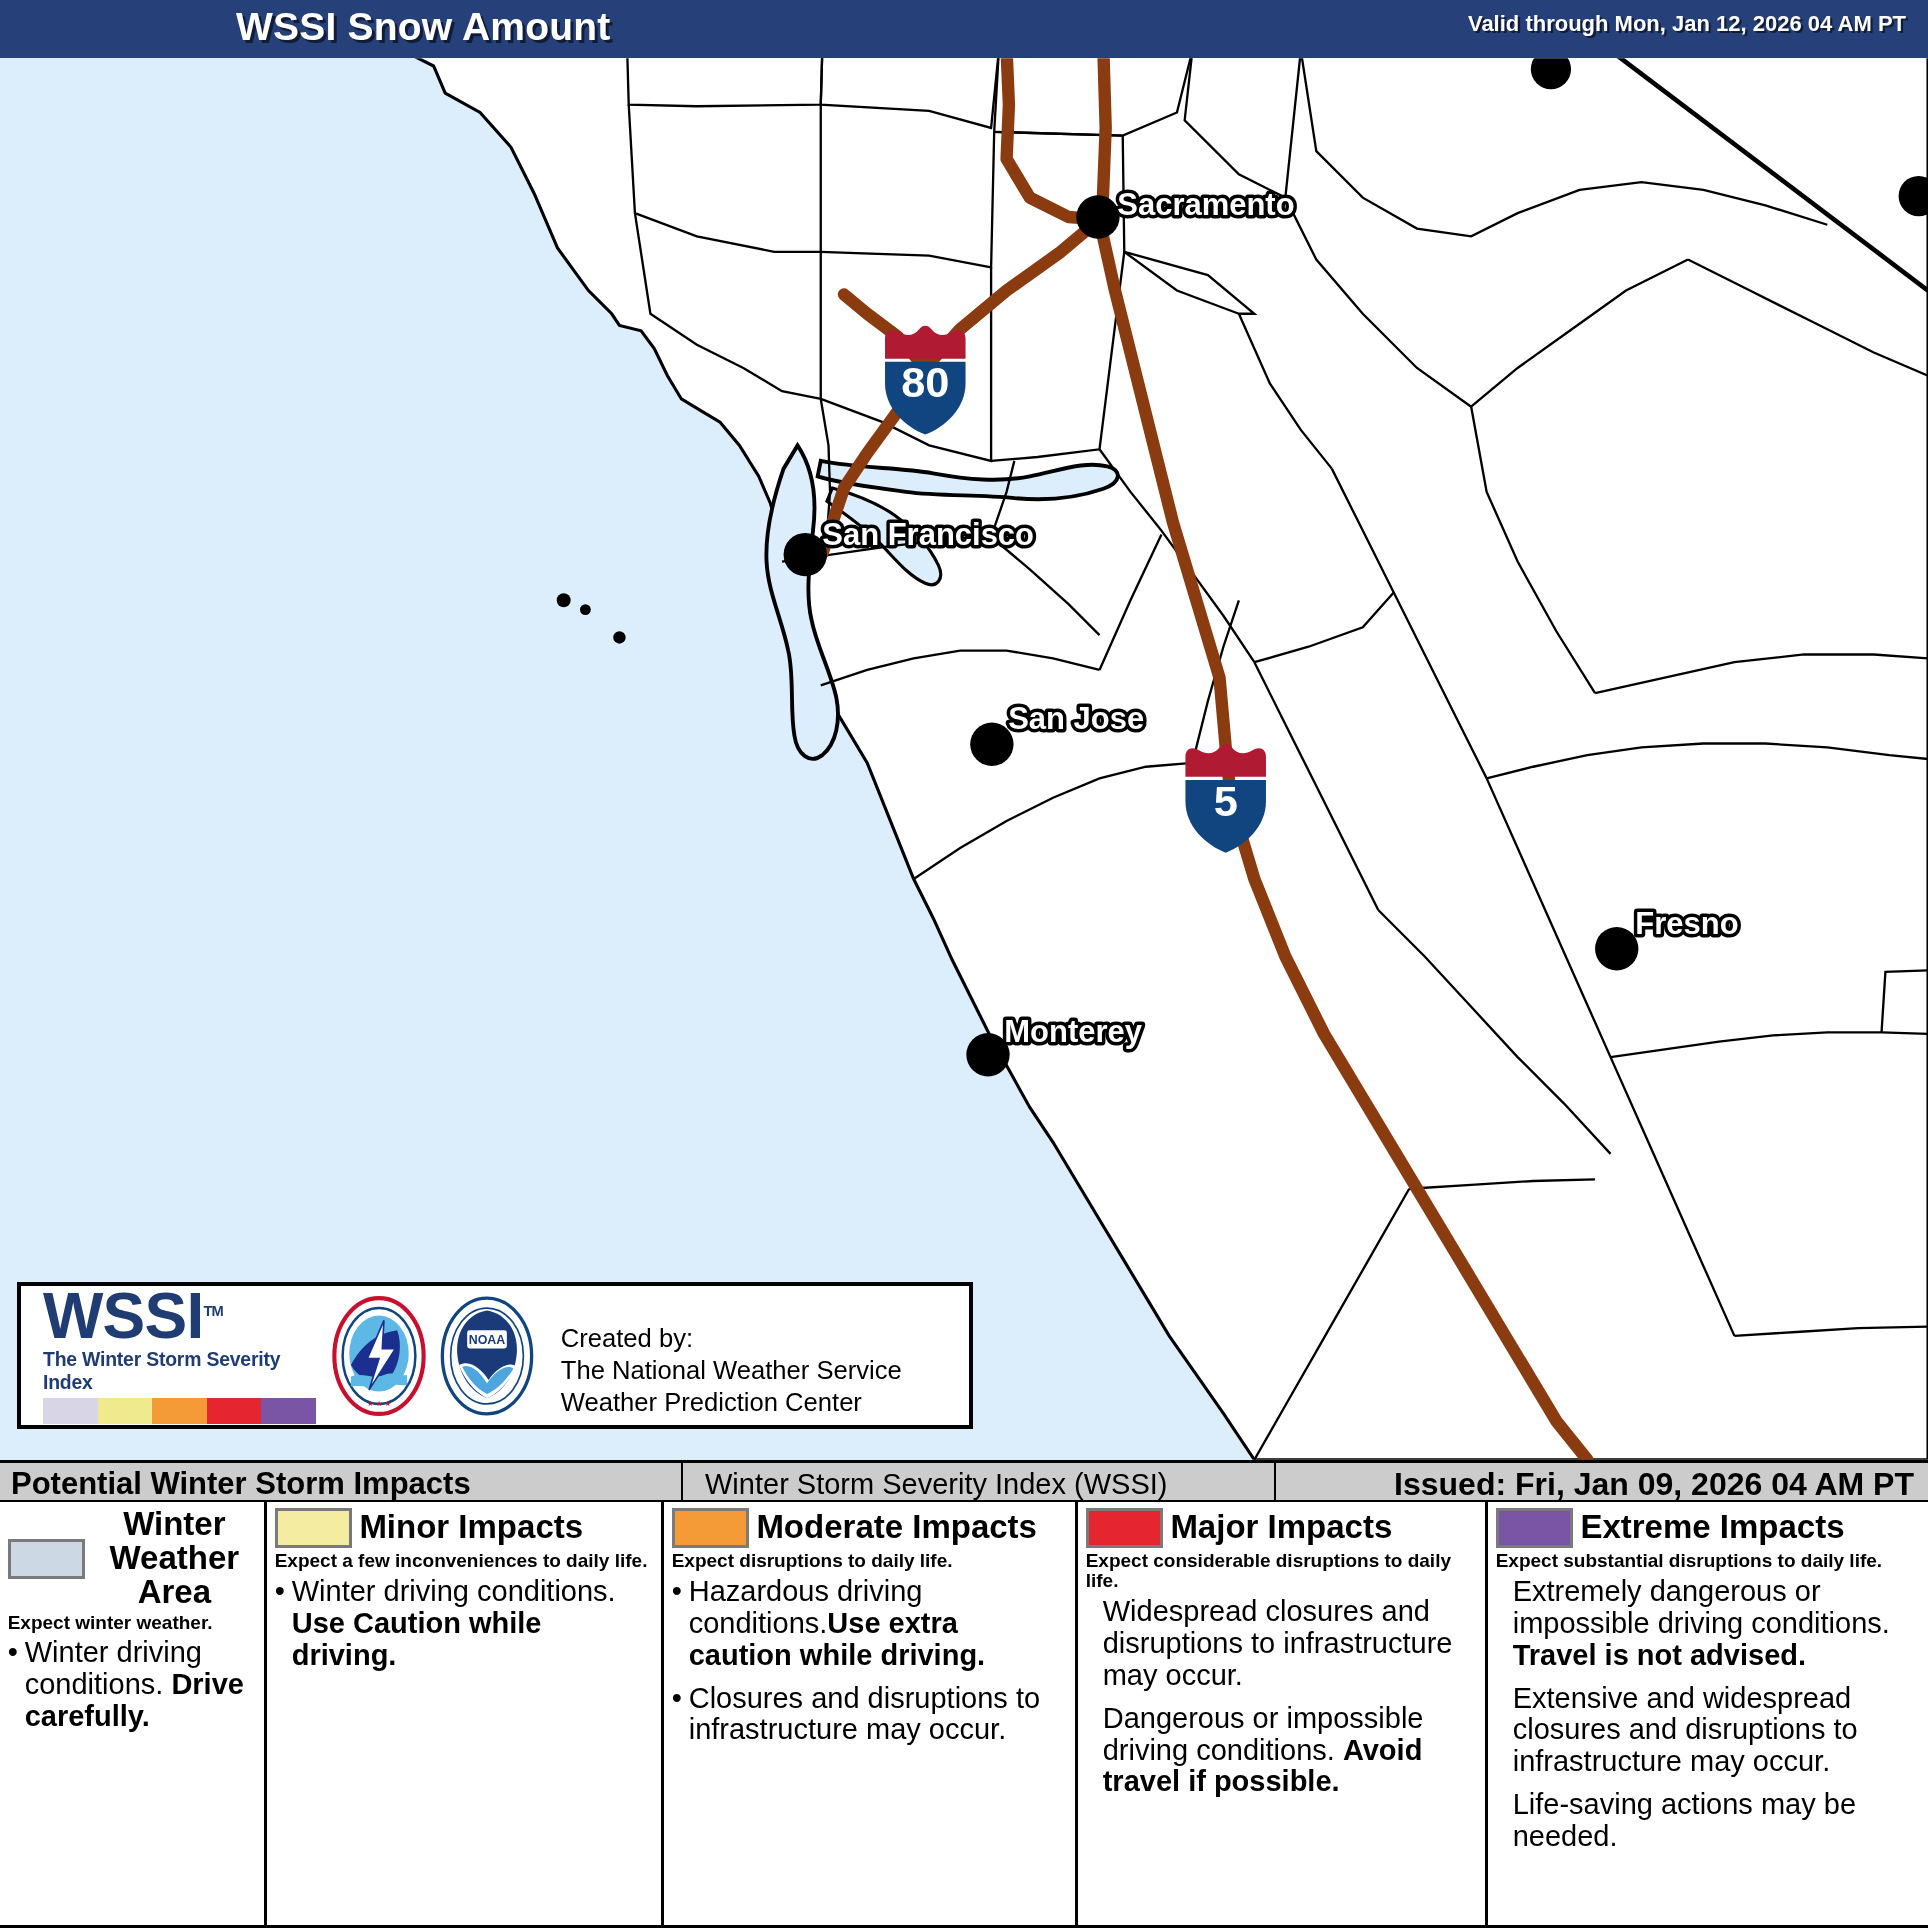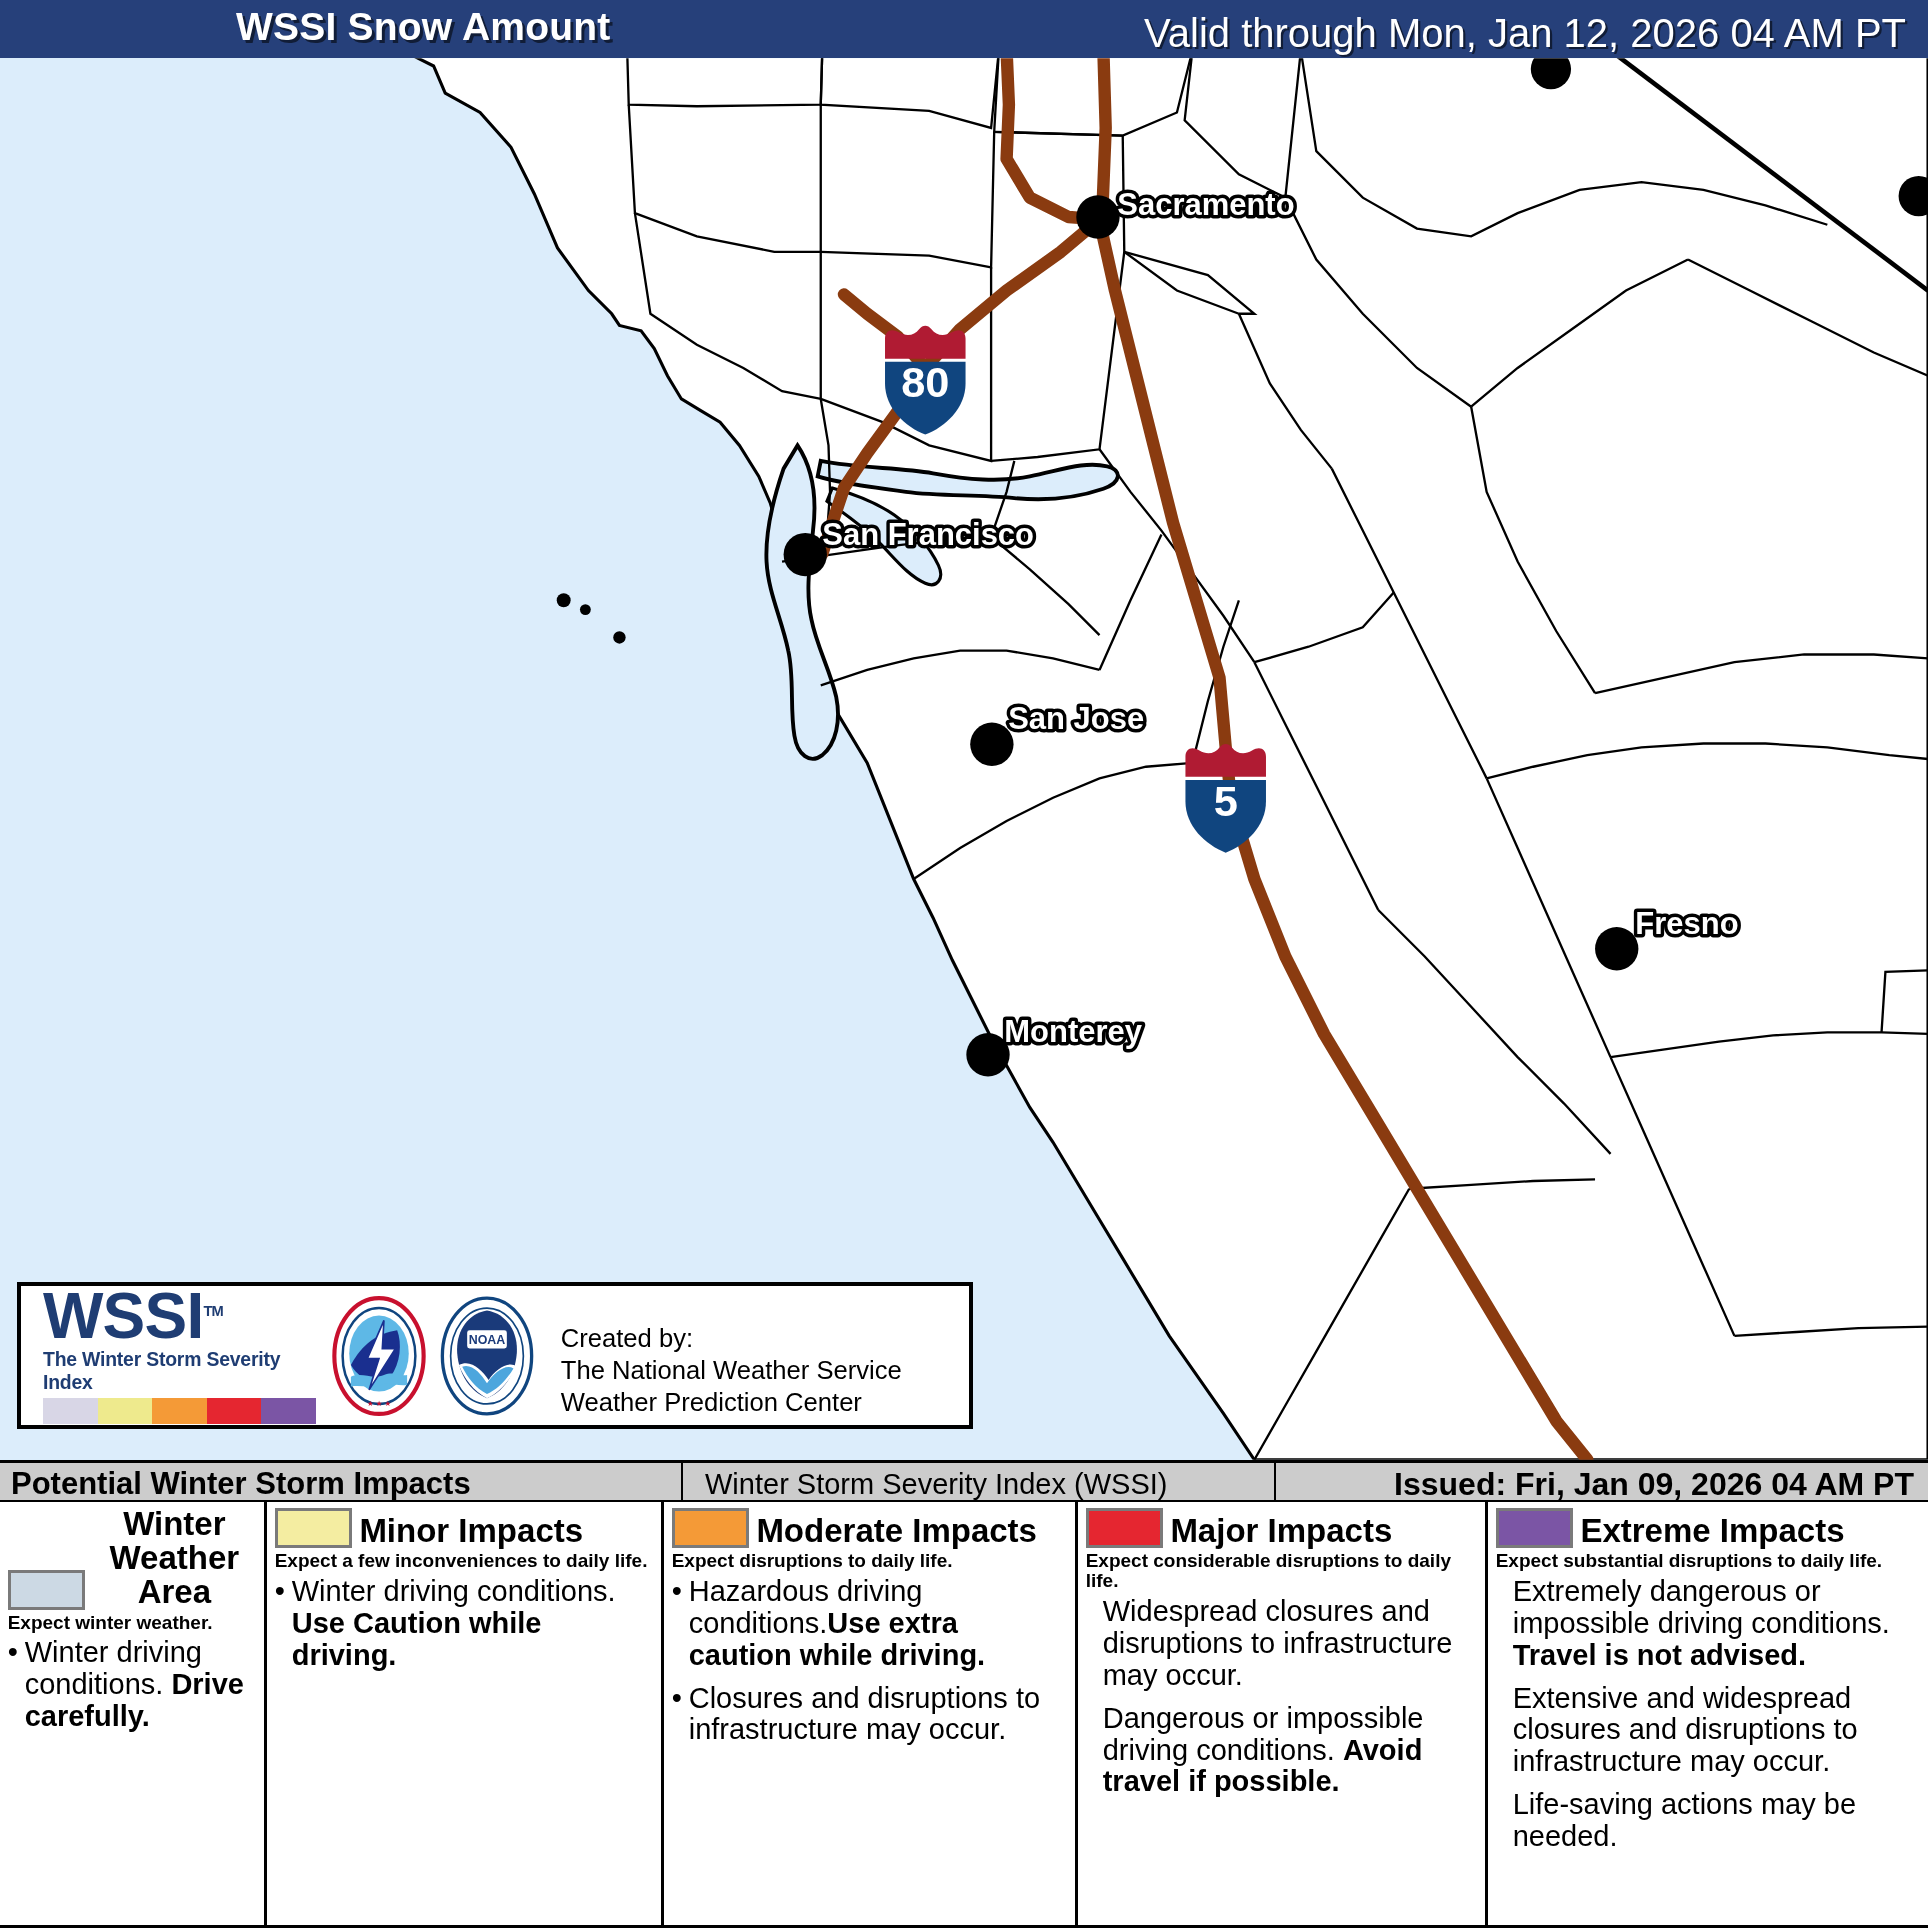--- a/index.html
+++ b/index.html
@@ -10,21 +10,21 @@
   
   #header{position:absolute;left:0;top:0;width:1928px;height:58px;background:#26407a;}
   #header .htitle{
     position:absolute;left:236px;top:4.6px;
     font-size:39px;font-weight:bold;color:#ffffff;
     text-shadow:3.1px 3.1px 0 rgba(0,0,0,.55);
     letter-spacing:0.2px;white-space:nowrap;
   }
   #header .hvalid{
     position:absolute;right:22px;top:11px;
-    font-size:40px;font-weight:normal;color:#ffffff;
+    font-size:22px;font-weight:bold;color:#ffffff;
     text-shadow:2.3px 2.3px 0 rgba(0,0,0,.55);
     white-space:nowrap;
   }
 
   
   #map{position:absolute;left:0;top:58px;width:1928px;height:1402px;background:#dcedfb;overflow:hidden;}
   #map svg{display:block;width:1928px;height:1402px;}
 
   .citydot{fill:#000;}
   .citylabel{
@@ -69,21 +69,21 @@
   
   #legend{position:absolute;left:0;top:1502px;width:1928px;height:426px;background:#fff;display:flex;}
   .lcol{position:relative;box-sizing:border-box;border-right:3.1px solid #000;padding:4.6px 7.7px 0 7.7px;}
   .lcol:last-child{border-right:none;}
   .lcol.c1{width:267px;}
   .lcol.c2{width:397px;}
   .lcol.c3{width:414px;}
   .lcol.c4{width:410px;}
   .lcol.c5{width:440px;}
 
-  .lhead{display:flex;align-items:flex-end;gap:7.7px;}
+  .lhead{display:flex;align-items:center;gap:7.7px;}
   .swatch{width:77px;height:40px;border:3.9px solid #7a7a7a;box-sizing:border-box;flex:none;margin-top:1.5px;}
   .lhead-title{font-size:33px;font-weight:bold;color:#000;line-height:1.04;flex:1;}
   .c1 .lhead-title{text-align:center;}
   .c2 .lhead-title,.c3 .lhead-title,.c4 .lhead-title,.c5 .lhead-title{text-align:left;}
 
   .lintro{font-size:19px;font-weight:bold;color:#000;line-height:1.06;margin-top:3.1px;}
   .lbullets{margin-top:4.6px;}
   .lb{display:flex;font-size:29px;line-height:1.1;color:#000;margin-bottom:11px;}
   .lb .dot{width:17px;flex:none;font-size:29px;line-height:1.1;}
   .lb .txt{flex:1;}

